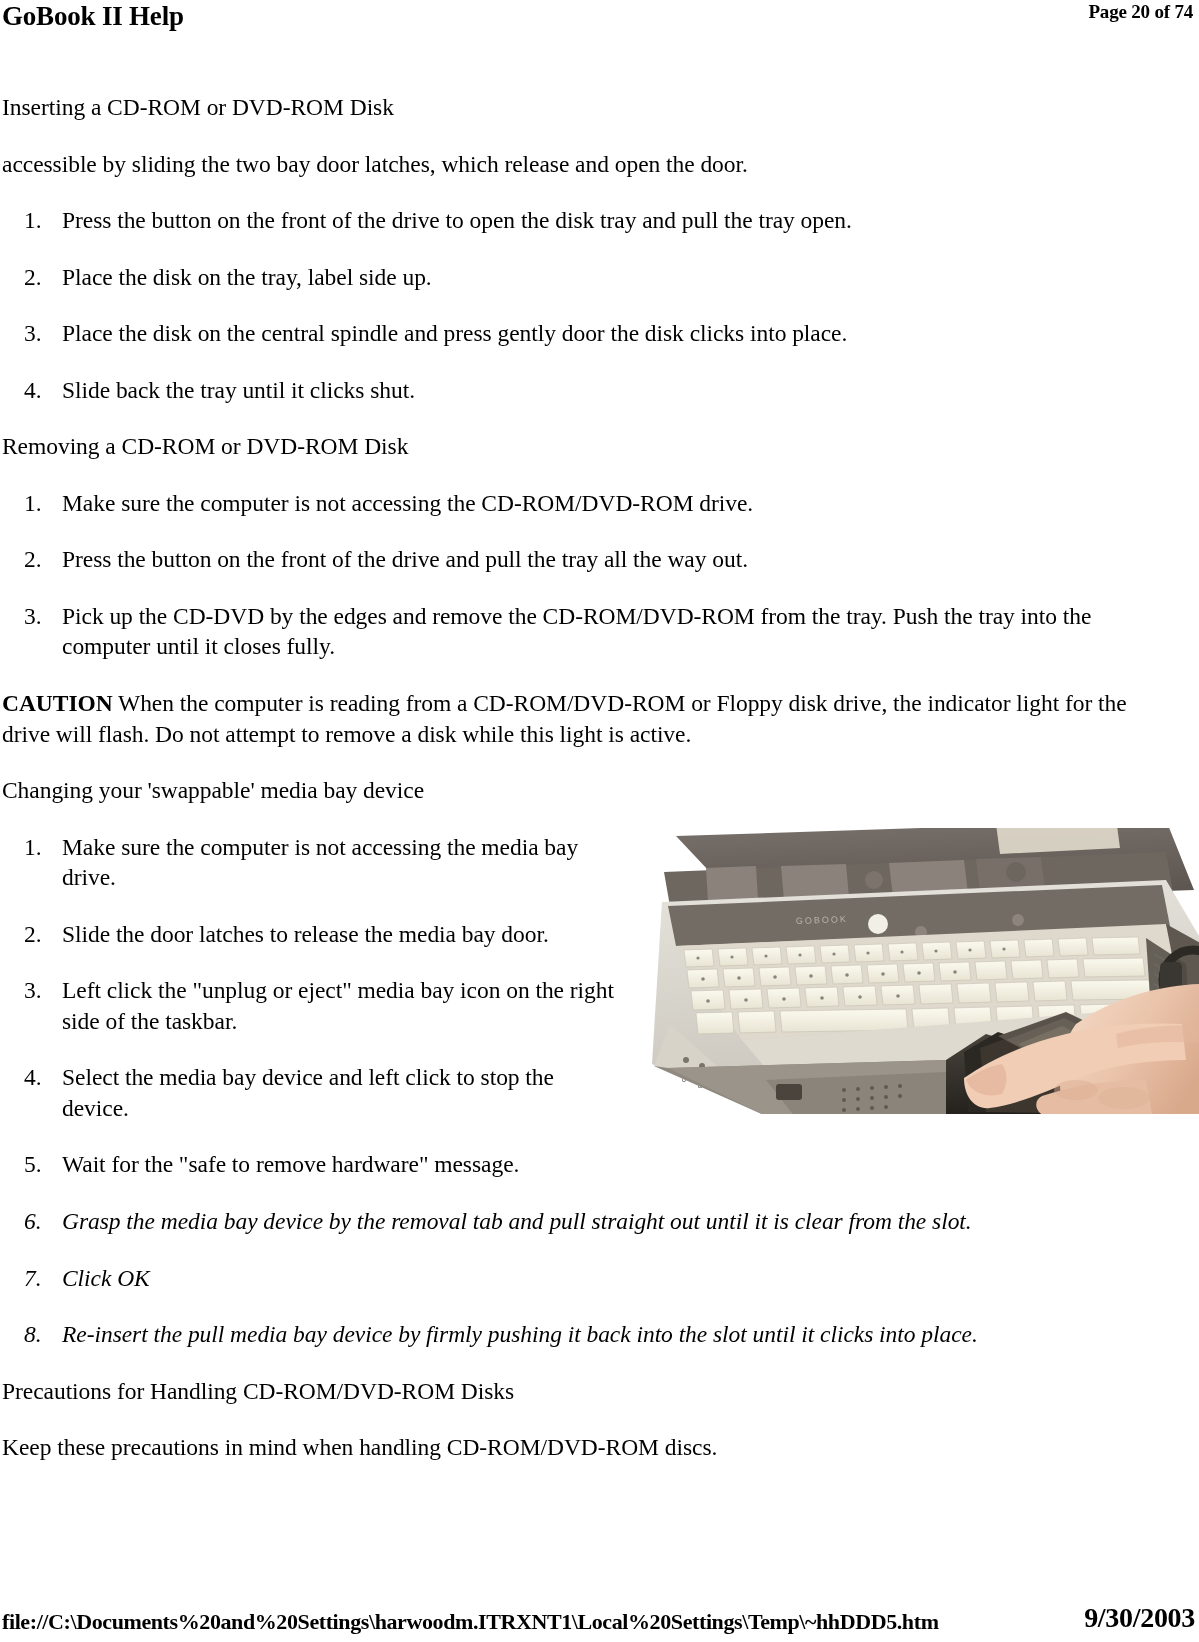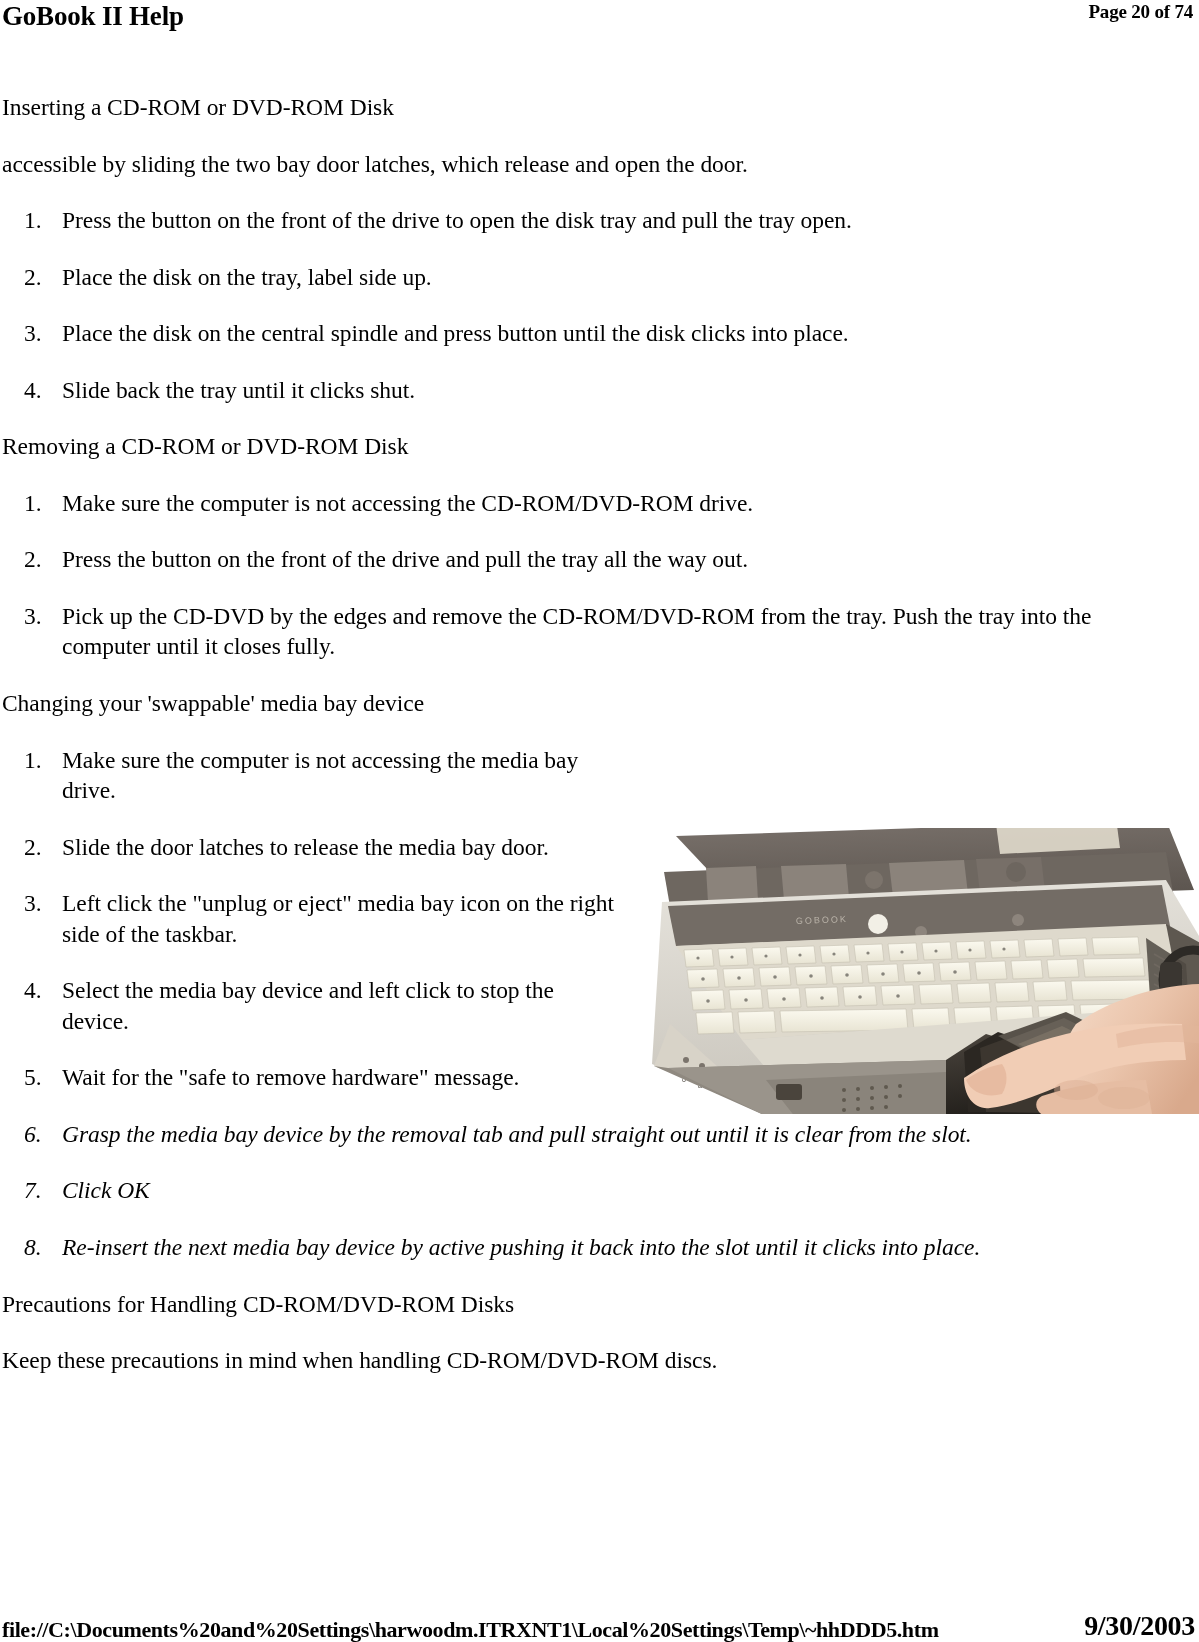--- a/index.html
+++ b/index.html
@@ -124,21 +124,21 @@
   .photo {
     position: absolute;
     inset: 0;
     overflow: hidden;
   }
 
   
   .page-footer {
     position: absolute;
     left: 0px;
-    bottom: 0;
+    bottom: 8px;
     width: 1199px;
     height: 40px;
     display: flex;
     align-items: flex-end;
     justify-content: space-between;
     padding: 0 2px 0 2px;
     box-sizing: border-box;
   }
   .footer-path {
     font-size: 22px;
@@ -402,44 +402,45 @@
 
   <div class="content">
 
     <p class="para">Inserting a CD-ROM or DVD-ROM Disk</p>
 
     <p class="para">accessible by sliding the two bay door latches, which  release and open the door.</p>
 
     <ol class="steps">
       <li>Press the button on the front of the drive to open the disk tray and pull the tray open.</li>
       <li>Place the disk on the tray, label side up.</li>
-      <li>Place the disk on the central spindle and press button until the disk clicks into place.</li>
+      <li>Place the disk on the central spindle and press gently door the disk clicks into place.</li>
       <li>Slide back the tray until it clicks shut.</li>
     </ol>
 
     <p class="para">Removing a CD-ROM or DVD-ROM Disk</p>
 
     <ol class="steps">
       <li>Make sure the computer is not accessing the CD-ROM/DVD-ROM drive.</li>
       <li>Press the button on the front of the drive and pull the tray all the way out.</li>
       <li>Pick up the CD-DVD by the edges and remove the CD-ROM/DVD-ROM from the tray.  Push the tray into the computer until it closes fully.</li>
     </ol>
 
+    <p class="para"><span class="caution-word">CAUTION</span><span> When the computer is reading from a CD-ROM/DVD-ROM or Floppy disk drive, the indicator light for the drive will flash.  Do not attempt to remove a disk while this light is active.</span></p>
 
     <p class="para">Changing your 'swappable' media bay device</p>
 
     <ol class="steps narrow">
       <li>Make sure the computer is not accessing the media bay drive.</li>
       <li>Slide the door latches to release the media bay door.</li>
       <li>Left click the "unplug or eject" media bay icon on the right side of the taskbar.</li>
       <li>Select the media bay device and left click to stop the device.</li>
       <li>Wait for the "safe to remove hardware" message.</li>
       <li class="full">Grasp the media bay device by the removal tab and pull straight out until it is clear from the slot.</li>
       <li class="full">Click OK</li>
-      <li class="full">Re-insert the next media bay device by active pushing it back into the slot until it clicks into place.</li>
+      <li class="full">Re-insert the pull media bay device by firmly pushing it back into the slot until it clicks into place.</li>
     </ol>
 
     <p class="para">Precautions for Handling CD-ROM/DVD-ROM Disks</p>
 
     <p class="para">Keep these precautions in mind when handling CD-ROM/DVD-ROM discs.</p>
 
   </div>
 
   <div class="page-footer">
     <span class="footer-path">file://C:\Documents%20and%20Settings\harwoodm.ITRXNT1\Local%20Settings\Temp\~hhDDD5.htm</span>

